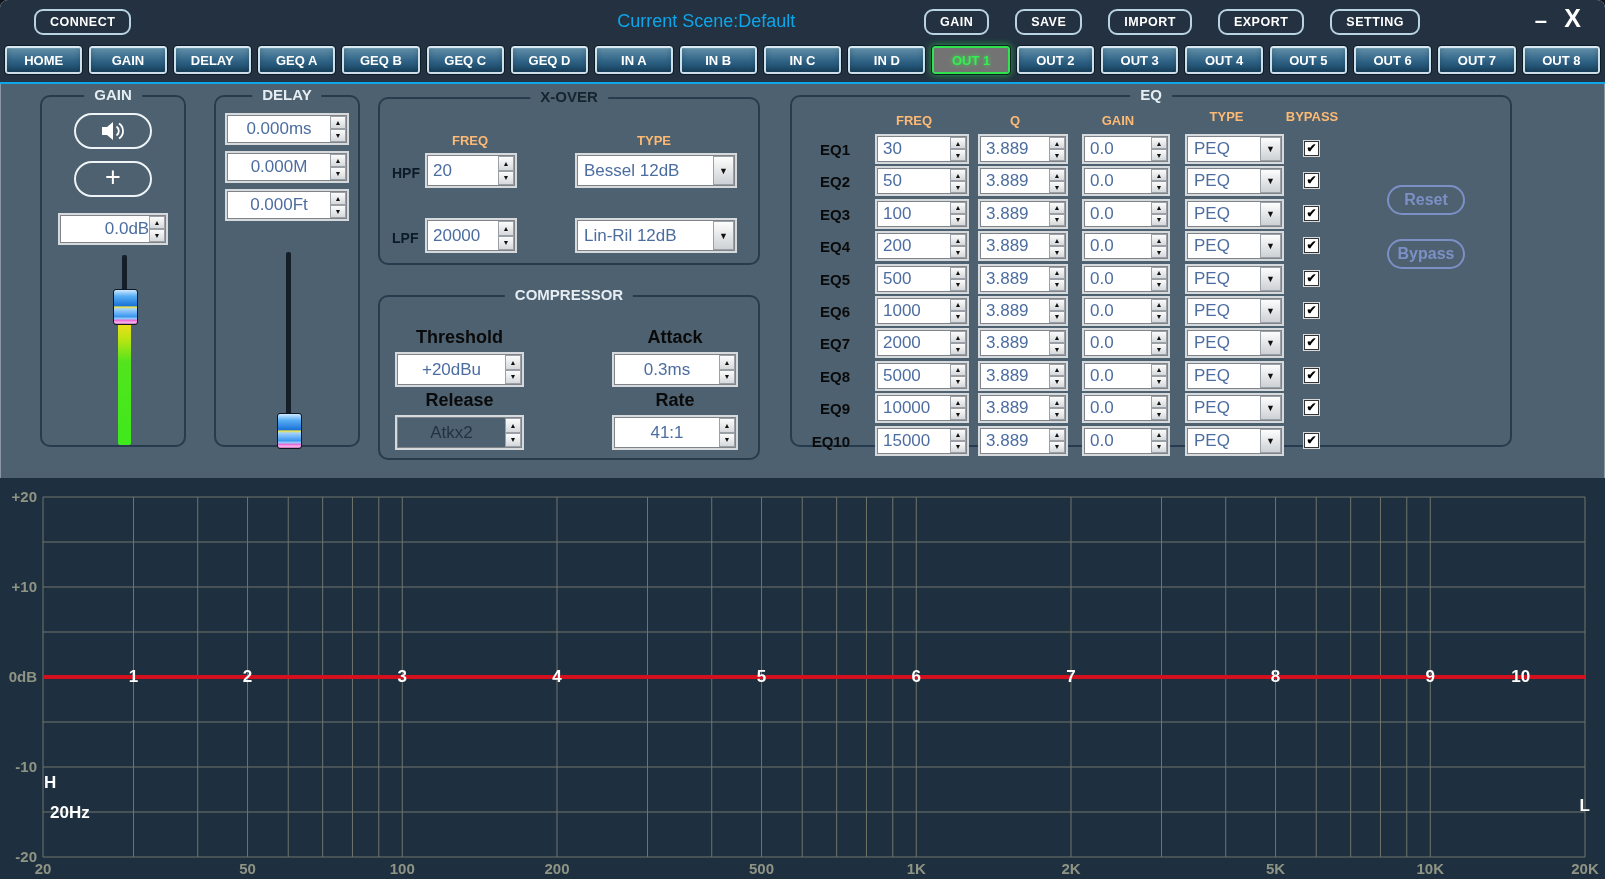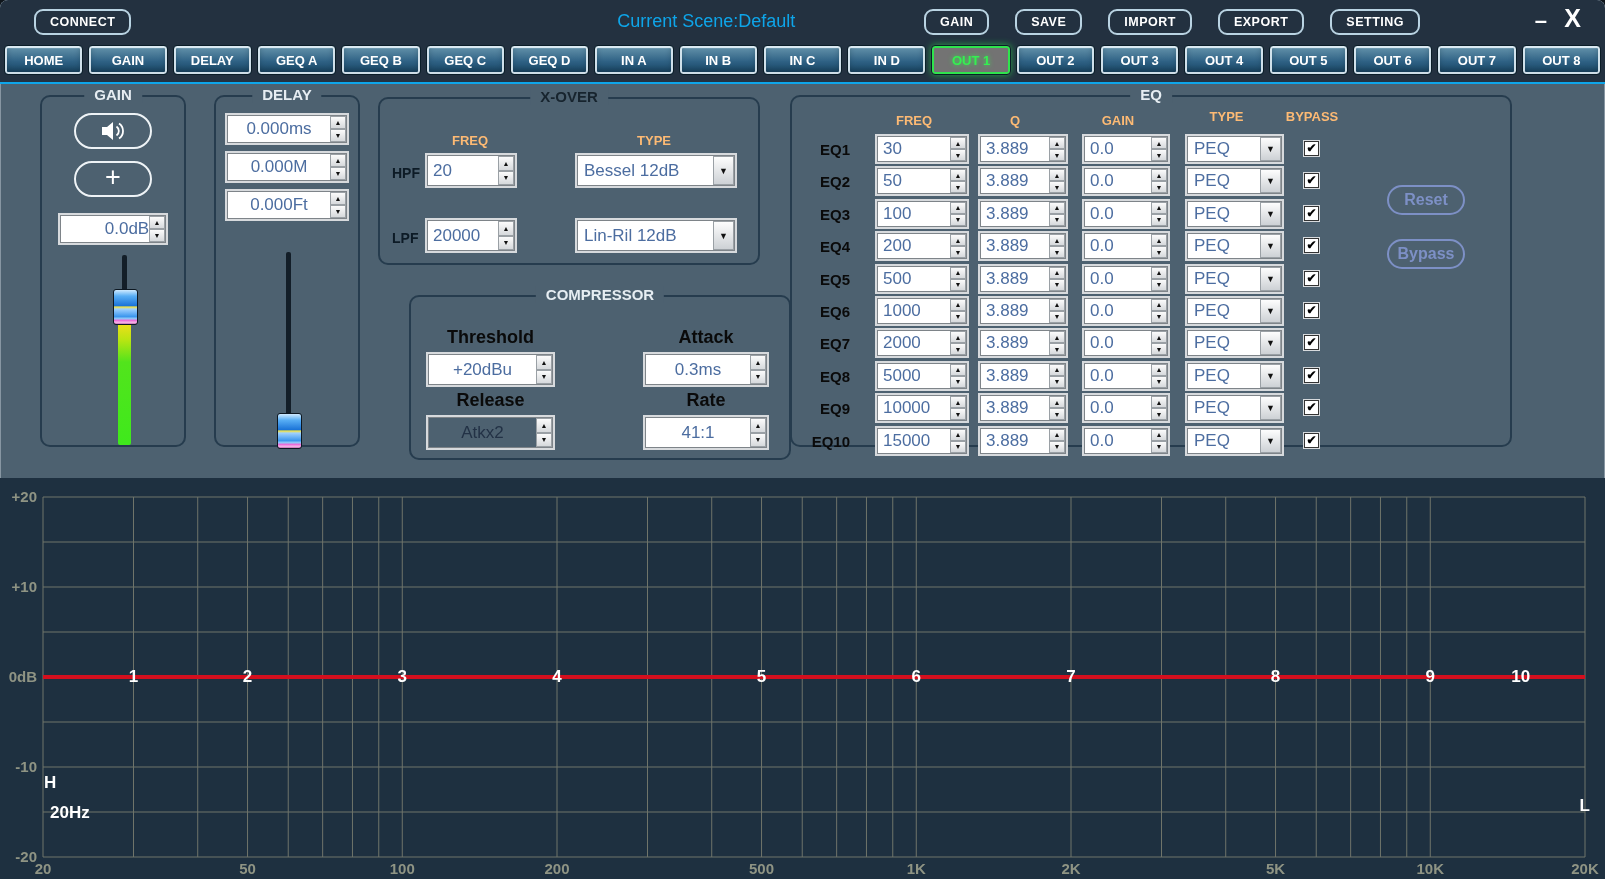--- a/index.html
+++ b/index.html
@@ -221,21 +221,21 @@
           <i class="sb sb-up"></i>
           <i class="sb sb-down"></i>
         </span>
     </div>
     <div class="dd" style="left:197px;top:121px;width:158px;height:31px;">
       <span class="dd-val">Lin-Ril 12dB</span>
       <span class="dd-btn"></span>
     </div>
   </div>
 
-  <div class="gb" style="left:378px;top:295px;width:382px;height:165px;margin-left:31px;">
+  <div class="gb" style="left:378px;top:295px;width:382px;height:165px;">
     <div class="gb-title t-light">COMPRESSOR</div>
     <div class="complabel" style="left:17px;top:30px;width:125px;">Threshold</div>
     <div class="spin center" style="left:17px;top:57px;width:125px;height:31px;">
       <span class="spin-val">+20dBu</span>
       <span class="spin-btns">
           <i class="sb sb-up"></i>
           <i class="sb sb-down"></i>
         </span>
     </div>
     <div class="complabel" style="left:234px;top:30px;width:122px;">Attack</div>

